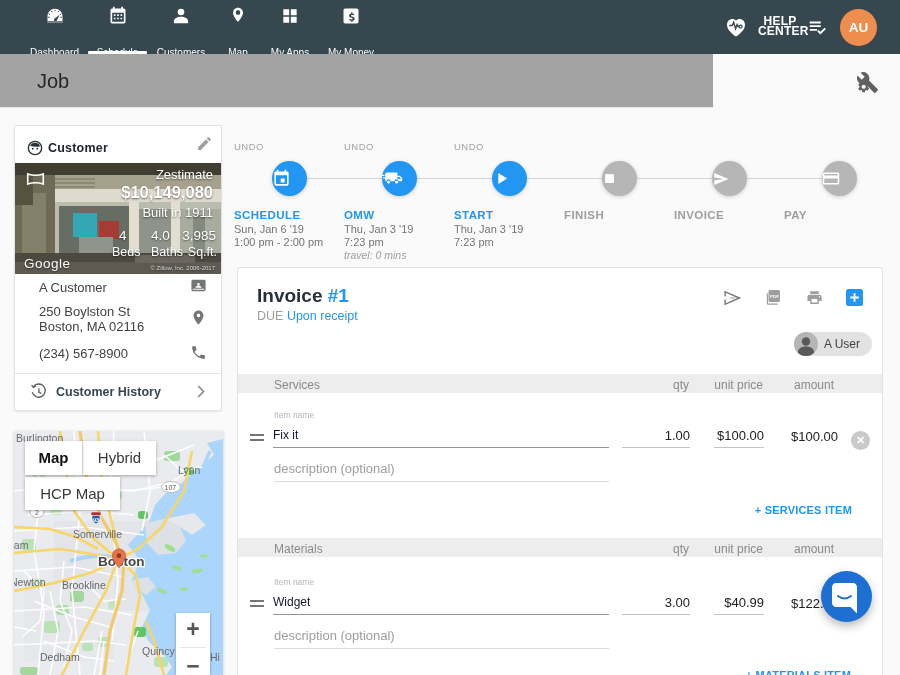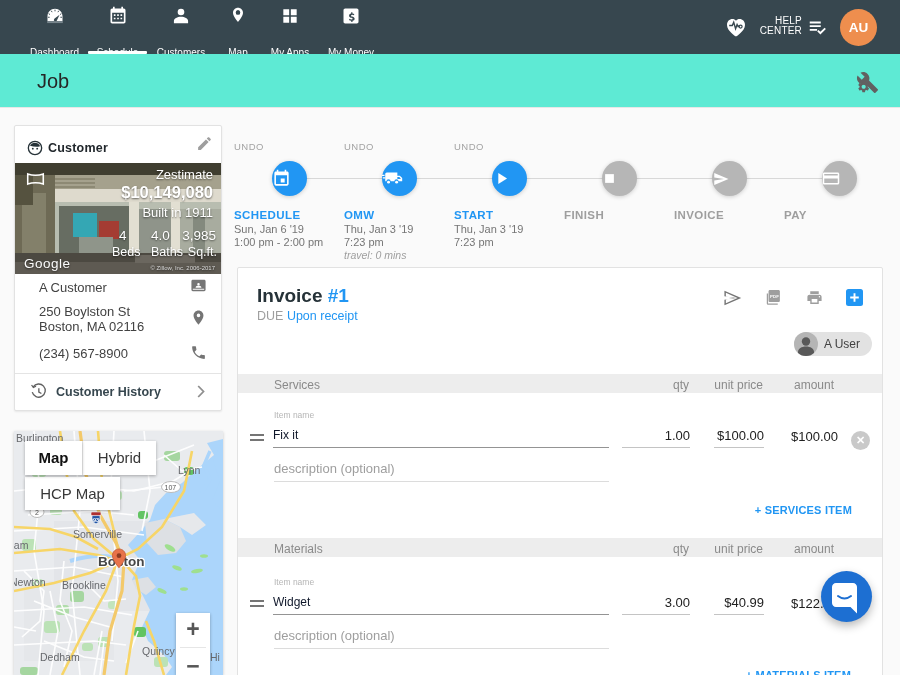--- a/index.html
+++ b/index.html
@@ -7,23 +7,23 @@
 body{font-family:"Liberation Sans",sans-serif;background:#fafafa;overflow:hidden;position:relative}
 .abs{position:absolute}
 
 #nav{position:absolute;left:0;top:0;width:900px;height:54px;background:#37474f}
 .navitem{position:absolute;top:0;height:54px;text-align:center;color:#fff}
 .navitem .ic{margin:6px auto 0;width:20px;height:20px}
 .navitem .lbl{font-size:10px;font-weight:normal;margin-top:17px;white-space:nowrap;color:#fff}
 #tab-underline{position:absolute;left:88px;top:51px;width:59px;height:3px;background:#fff;border-radius:1px}
 #newbtn{position:absolute;left:629px;top:11px;width:78px;height:33px;background:#1e88e5;border-radius:2px;color:#fff;text-align:center;line-height:33px;font-size:12.5px;font-weight:bold;letter-spacing:.6px}
 #avatar{position:absolute;left:840px;top:9px;width:37px;height:37px;border-radius:50%;background:#ee8e4e;color:#fff;font-size:13.5px;font-weight:bold;text-align:center;line-height:37px}
-#helpcenter{position:absolute;left:758px;top:16px;width:44px;color:#fff;font-size:10px;font-weight:normal;text-align:right;line-height:10px;letter-spacing:.2px}
-
-#jobbar{position:absolute;left:0;top:54px;width:900px;height:54px;background:#5eead4;border-bottom:1px solid #e7e7e7}
+#helpcenter{position:absolute;left:758px;top:16px;width:44px;color:#fff;font-size:12px;font-weight:bold;text-align:center;line-height:10px;letter-spacing:.2px}
+
+#jobbar{position:absolute;left:0;top:54px;width:713px;height:54px;background:#a3a3a3;border-bottom:1px solid #e7e7e7}
 #jobbar .title{position:absolute;left:37px;top:16px;font-size:20px;color:#262626}
 
 #custcard{position:absolute;left:14px;top:125px;width:208px;height:286px;background:#fff;border:1px solid #e2e2e2;border-radius:2px;box-shadow:0 1px 2px rgba(0,0,0,.08)}
 #custcard .hdrtext{position:absolute;left:33px;top:15px;font-size:12.5px;font-weight:bold;color:#21272c;letter-spacing:.2px}
 #photo{position:absolute;left:0;top:37px;width:206px;height:111px;overflow:hidden}
 .ph-ov{position:absolute;color:#fff;text-shadow:0 1px 2px rgba(0,0,0,.55);text-align:right}
 
 .crow{position:absolute;left:24px;font-size:13px;color:#424242}
 .cicon{position:absolute;left:175px;width:17px;height:17px}
 

